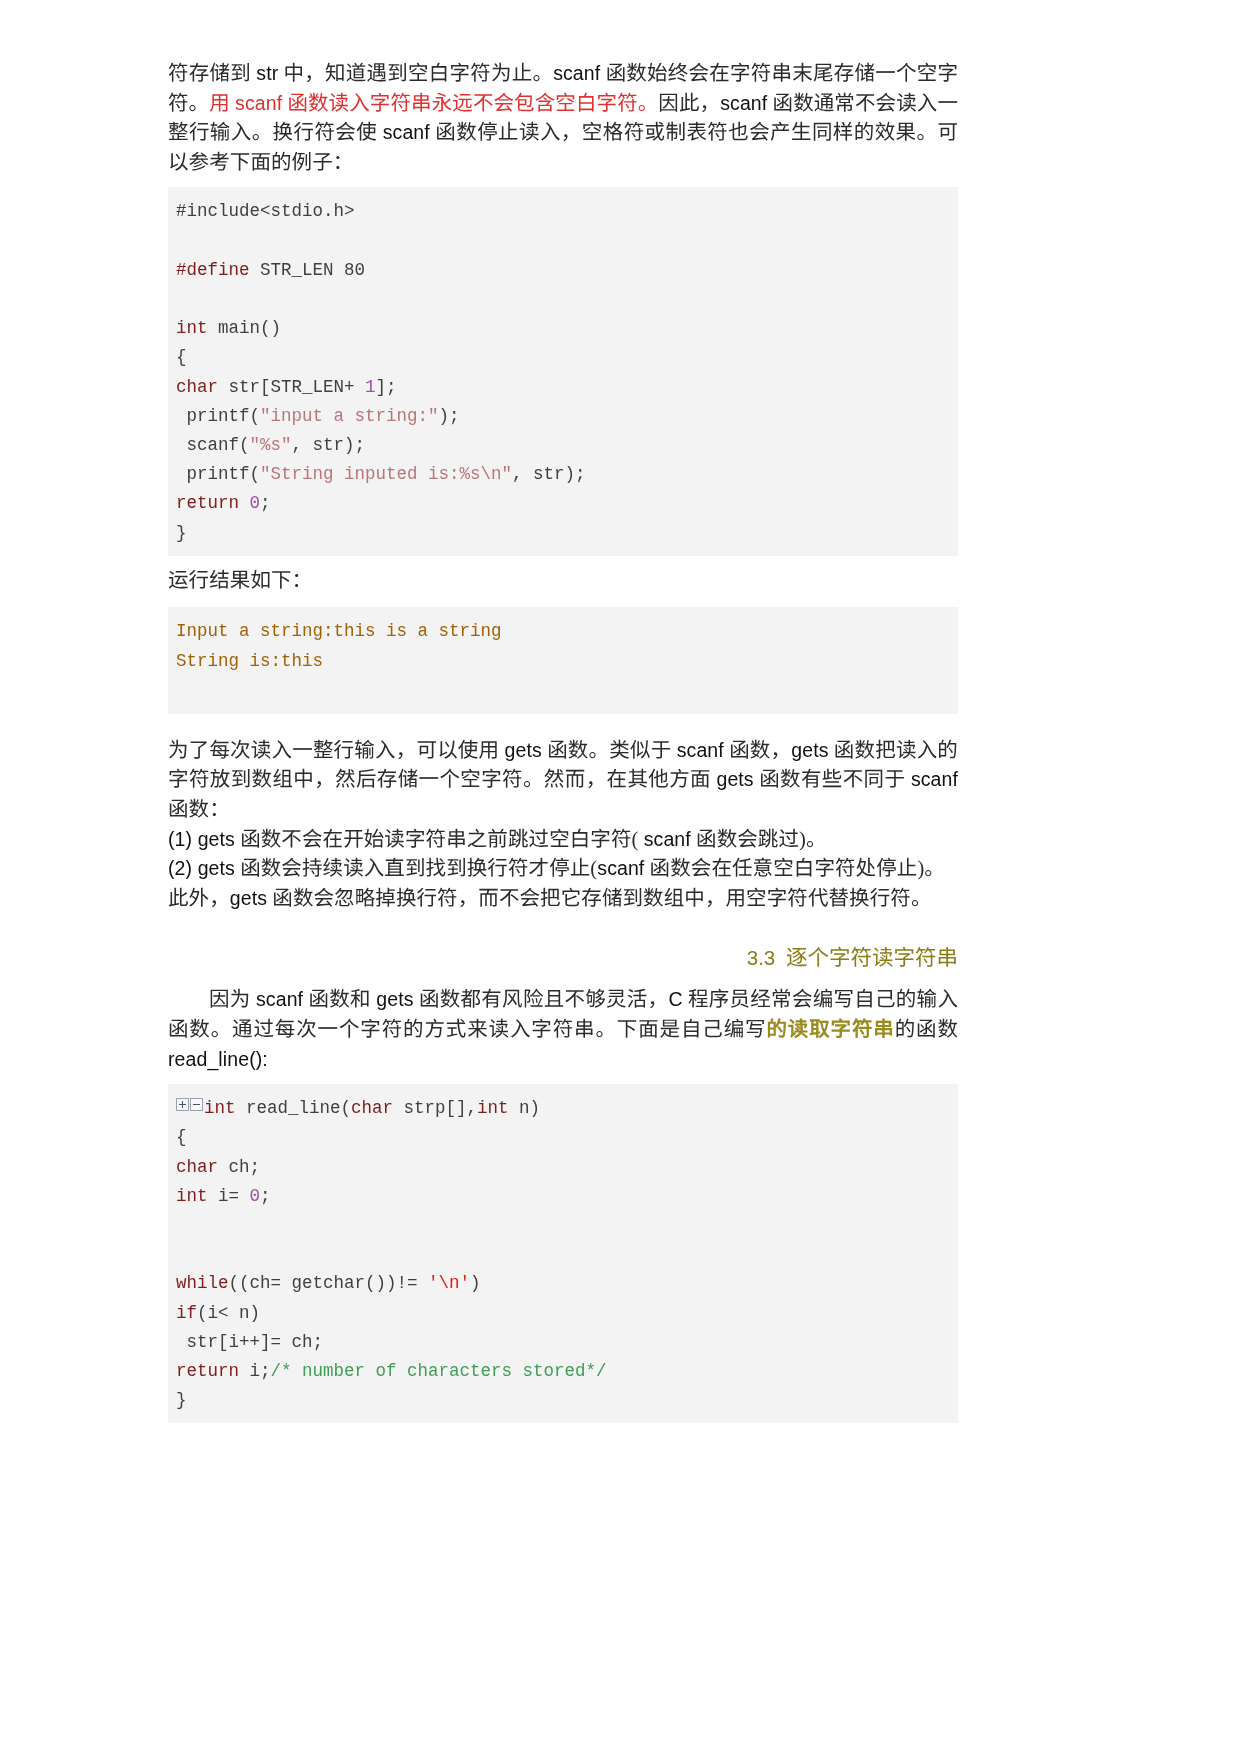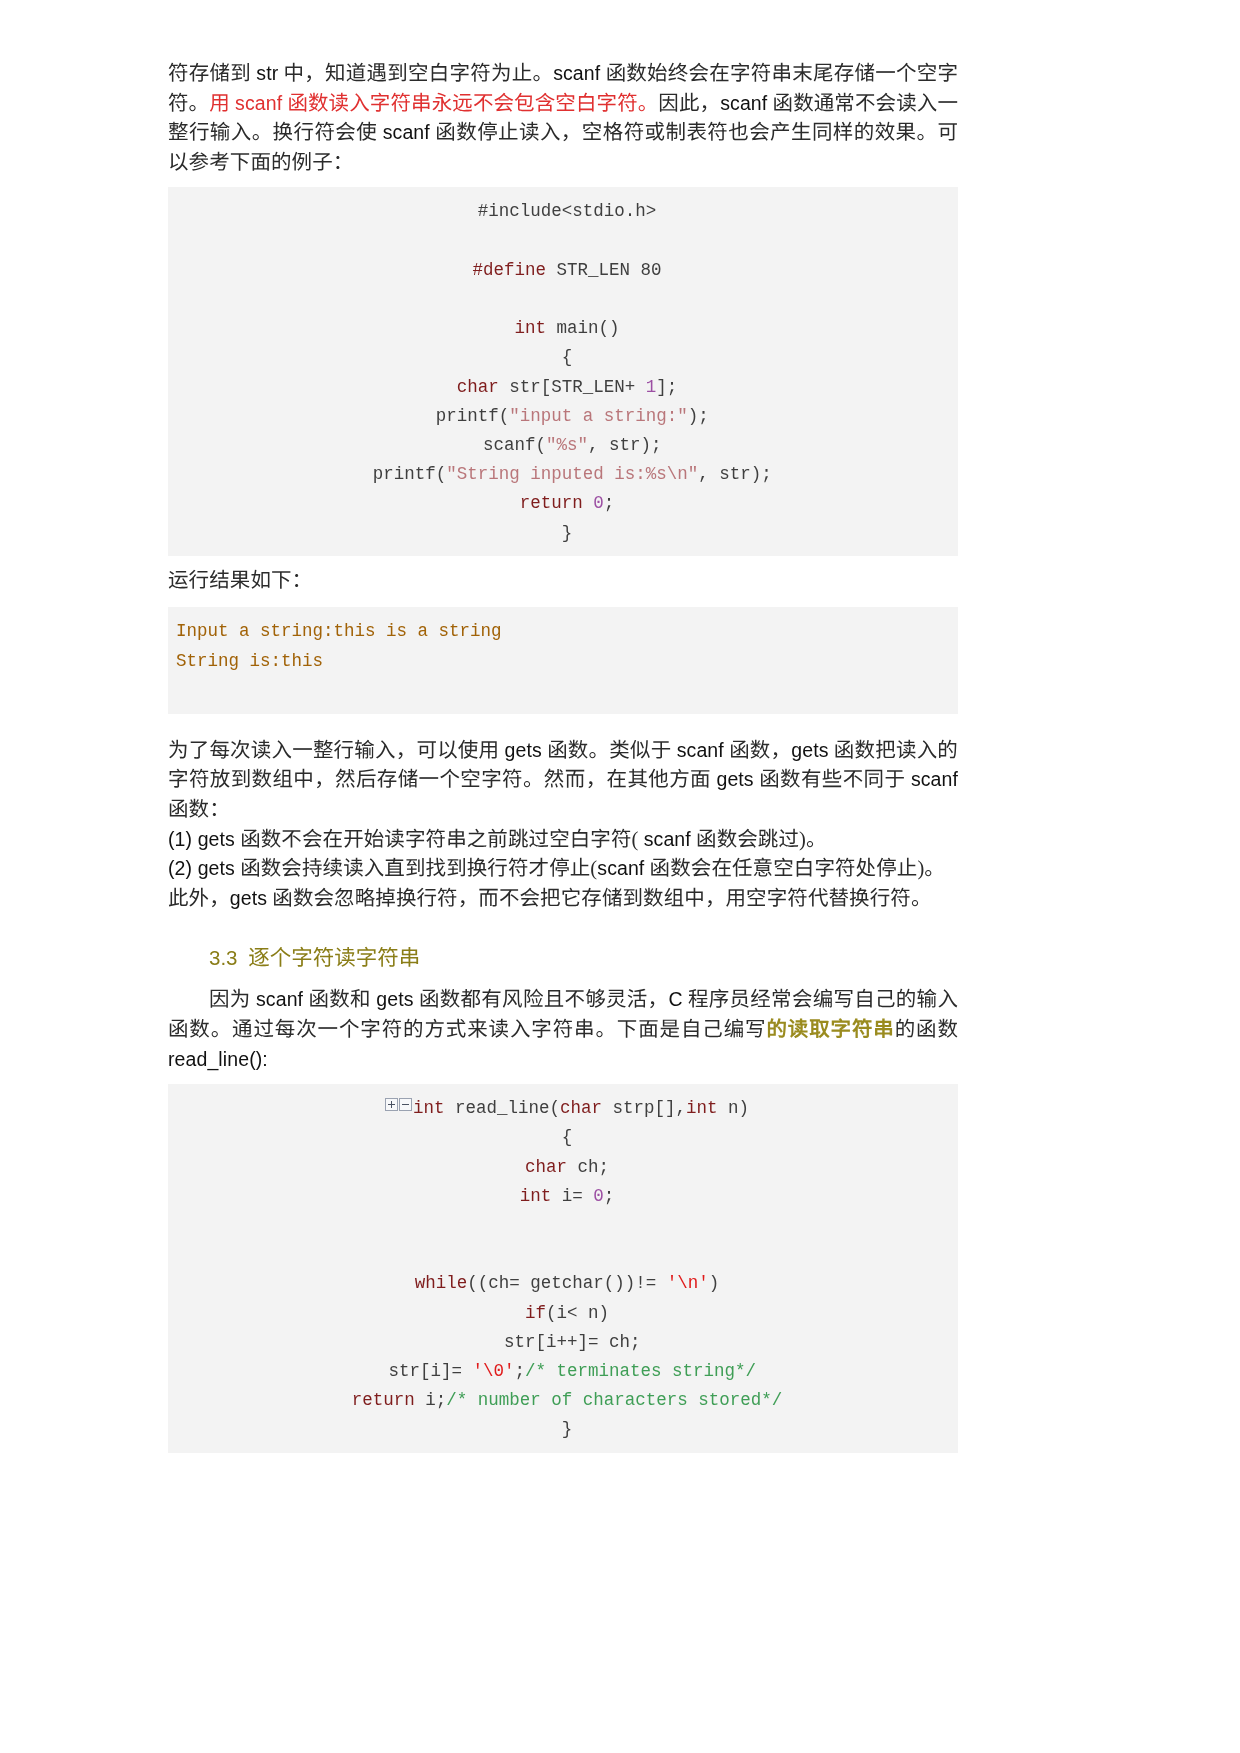--- a/index.html
+++ b/index.html
@@ -65,21 +65,20 @@
     font-family: "Liberation Mono", "DejaVu Sans Mono", monospace;
     font-size: 17.5px;
     line-height: 29.2px;
     color: #3f3f3f;
     position: relative;
   }
   .codeblock .cl {
     padding-left: 8px;
     white-space: pre;
     min-height: 29.2px;
-    text-align: center;
   }
   .codeblock .cl.blank { color: transparent; }
   .kw   { color: #7f1d1d; }
   .str  { color: #b9767a; }
   .chr  { color: #e01b1b; }
   .num  { color: #9c4fa3; }
   .cmt  { color: #3f9e56; }
 
   .outblock {
     background: #f3f3f3;
@@ -123,20 +122,21 @@
 
   
   h3.sec {
     margin: 0;
     font-size: 21.5px;
     line-height: 34px;
     color: #8a7d17;
     font-weight: normal;
     font-family: "Liberation Serif", "DejaVu Serif", serif;
     margin-left: 41px;
+    text-align: right;
   }
   h3.sec .num-label {
     font-family: "Liberation Sans", "DejaVu Sans", sans-serif;
     font-size: 20.5px;
   }
 
   .sp-10 { height: 10px; }
   .sp-18 { height: 18px; }
   .sp-22 { height: 22px; }
   .sp-28 { height: 28px; }
@@ -194,21 +194,20 @@
     <div class="codeblock" id="code2">
         <div class="cl"><span class="foldbox plus"></span><span class="foldbox"></span><span class="kw">int</span><span> read_line(</span><span class="kw">char</span><span> strp[],</span><span class="kw">int</span><span> n)</span></div>
         <div class="cl"><span>{</span></div>
         <div class="cl"><span class="kw">char</span><span> ch;</span></div>
         <div class="cl"><span class="kw">int</span><span> i= </span><span class="num">0</span><span>;</span></div>
         <div class="cl blank">&nbsp;</div>
         <div class="cl blank">&nbsp;</div>
         <div class="cl"><span class="kw">while</span><span>((ch= getchar())!= </span><span class="chr">'\n'</span><span>)</span></div>
         <div class="cl"><span class="kw">if</span><span>(i&lt; n)</span></div>
         <div class="cl"><span> str[i++]= ch;</span></div>
-        <div class="cl"><span> str[i]= </span><span class="chr">'\0'</span><span>;</span><span class="cmt">/* terminates string*/</span></div>
         <div class="cl"><span class="kw">return</span><span> i;</span><span class="cmt">/* number of characters stored*/</span></div>
         <div class="cl"><span>}</span></div>
       </div>
 
     <div class="sp-18"></div>
 
 
   </div>
 </div>
 

